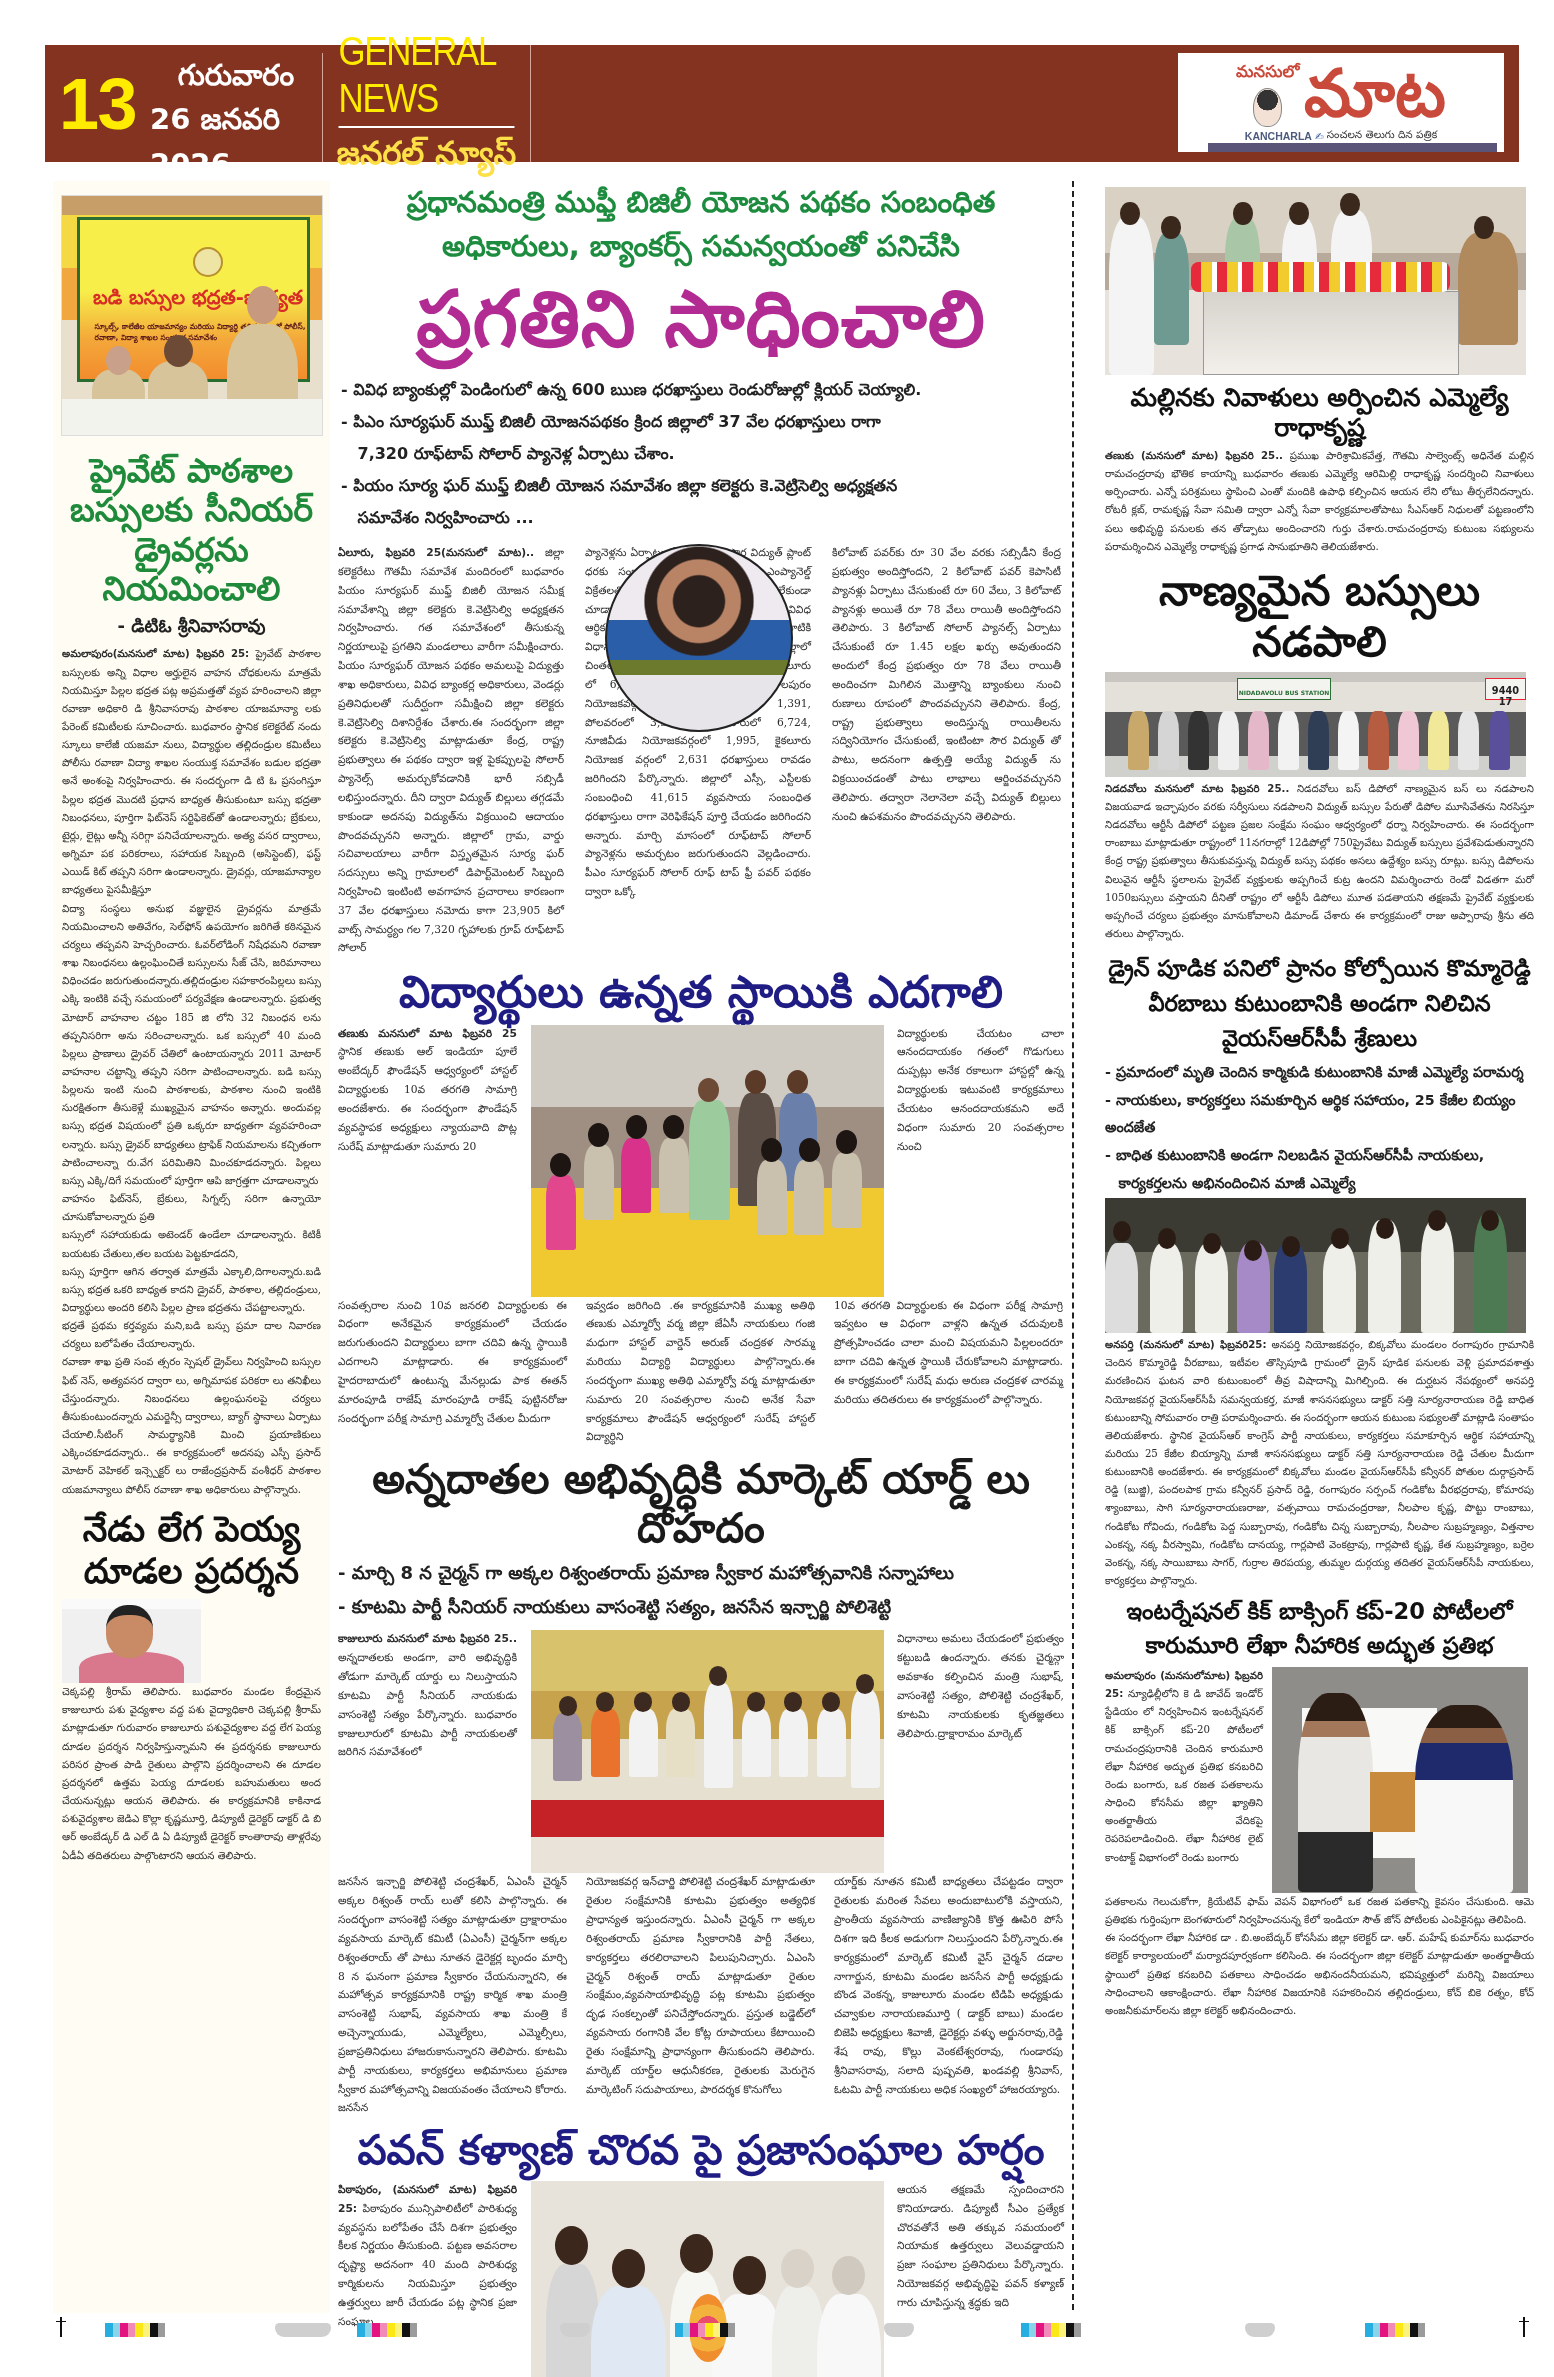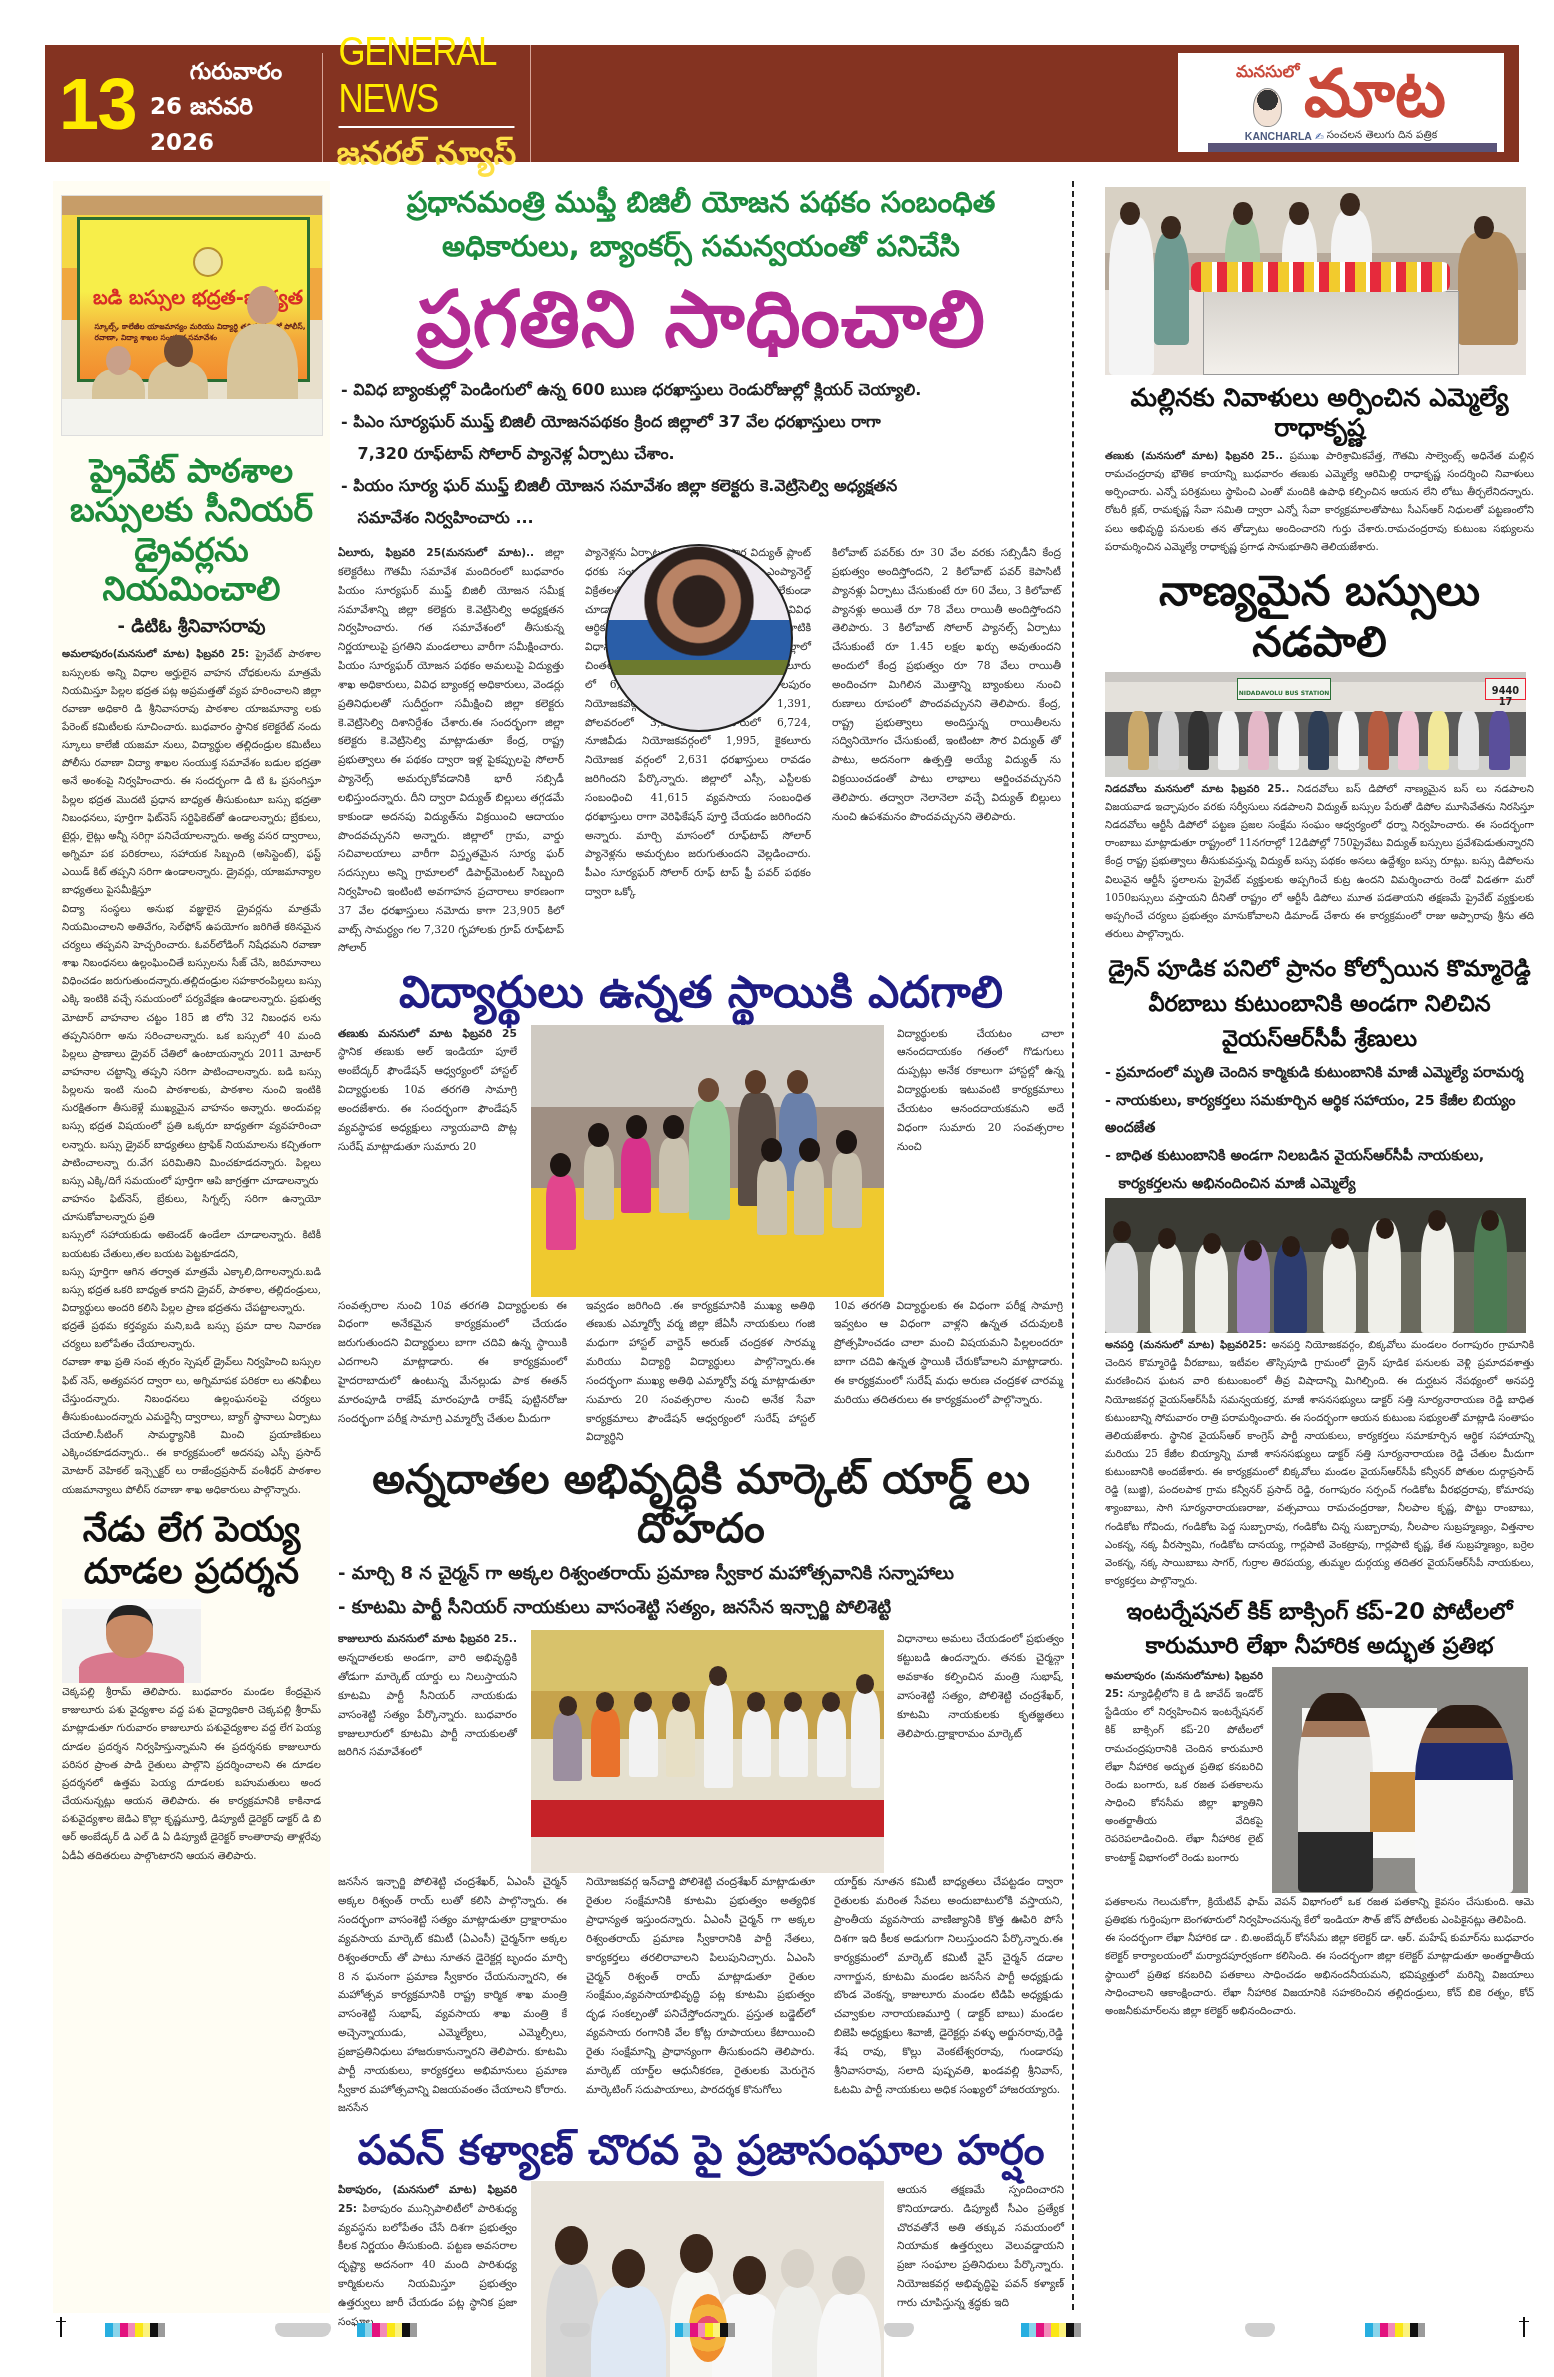--- a/index.html
+++ b/index.html
@@ -2,21 +2,21 @@
 <html style="font-size:12px"><head>
 <meta charset="utf-8">
 <style>
   * { box-sizing: border-box; margin: 0; padding: 0; }
   html, body { width: 1555px; height: 2377px; background: #ffffff; overflow: hidden; }
   body { position: relative; font-family: "DejaVu Sans", sans-serif; color: #222; }
 
   
   .masthead { position: absolute; left: 45px; top: 45px; width: 1474px; height: 117px; background: #843321; display: flex; align-items: stretch; }
   .mh-page { width: 105px; display: flex; align-items: center; justify-content: center; color: #ffeb00; font-family: "Liberation Sans", sans-serif; font-weight: bold; font-size: 72px; letter-spacing: -1.5px; }
-  .mh-date { width: 173px; display: flex; flex-direction: column; justify-content: center; align-items: center; color: #fff; font-weight: bold; font-size: 23px; line-height: 1.55; border-right: 0.8px solid #d7a599; margin: 7.5px 0 0 0; }
+  .mh-date { width: 173px; display: flex; flex-direction: column; justify-content: space-between; align-items: center; color: #fff; font-weight: bold; font-size: 29px; line-height: 1.55; border-right: 0.8px solid #d7a599; margin: 7.5px 0 0 0; }
   .mh-section { width: 208px; display: flex; flex-direction: column; justify-content: center; align-items: center; border-right: 0.8px solid #d7a599; }
   .mh-section .en { color: #ffeb00; font-family: "Liberation Sans", sans-serif; font-size: 41px; letter-spacing: -1.5px; transform: scaleX(0.85); padding-bottom: 4.5px; border-bottom: 2.3px solid #fff; }
   .mh-section .te { color: #fde047; font-weight: bold; font-size: 32px; margin-top: 6px; }
   .mh-gap { flex: 1; }
   .mh-logo { width: 326px; margin: 7.5px 15px 10.5px 0; background: #fff; position: relative; display: flex; flex-direction: column; align-items: center; justify-content: center; }
   .logo-top { display: flex; align-items: flex-end; gap: 4.5px; }
   .logo-small { color: #c9493a; font-size: 16.5px; font-weight: bold; margin-bottom: 38px; }
   .logo-face { width: 29px; height: 39px; border-radius: 50% 50% 45% 45%; background: radial-gradient(circle at 50% 30%, #333 0 35%, #f2e1d4 36% 100%); border: 0.8px solid #888; }
   .logo-big { color: #c9493a; font-size: 66px; font-weight: bold; line-height: 1; }
   .logo-bottom { display: flex; gap: 3px; align-items: center; font-size: 10.5px; margin-top: 1.5px; }
@@ -234,21 +234,21 @@
         <div class="kid" style="left:226px;top:135px;"></div>
           <div class="kh" style="left:230px;top:113px;"></div>
         <div class="kid" style="left:263px;top:135px;"></div>
           <div class="kh" style="left:268px;top:113px;"></div>
         <div class="kid" style="left:301px;top:128px;"></div>
           <div class="kh" style="left:305px;top:105px;"></div>
       </div>
       <p class="body-text">విద్యార్థులకు చేయటం చాలా ఆనందదాయకం గతంలో గొడుగులు దుప్పట్లు అనేక రకాలుగా హాస్టల్లో ఉన్న విద్యార్థులకు ఇటువంటి కార్యక్రమాలు చేయటం ఆనందదాయకమని అదే విధంగా సుమారు 20 సంవత్సరాల నుంచి</p>
     </div>
     <div class="three-col">
-      <p class="body-text">సంవత్సరాల నుంచి 10వ తరగతి విద్యార్థులకు ఈ విధంగా అనేకమైన కార్యక్రమంలో చేయడం జరుగుతుందని విద్యార్థులు బాగా చదివి ఉన్న స్థాయికి ఎదగాలని మాట్లాడారు. ఈ కార్యక్రమంలో హైదరాబాదులో ఉంటున్న మేనల్లుడు పాక ఈతన్ మారంపూడి రాజేష్ మారంపూడి రాకేష్ పుట్టినరోజు సందర్భంగా పరీక్ష సామాగ్రి ఎమ్మార్వో చేతుల మీదుగా</p>
+      <p class="body-text">సంవత్సరాల నుంచి 10వ జనరలి విద్యార్థులకు ఈ విధంగా అనేకమైన కార్యక్రమంలో చేయడం జరుగుతుందని విద్యార్థులు బాగా చదివి ఉన్న స్థాయికి ఎదగాలని మాట్లాడారు. ఈ కార్యక్రమంలో హైదరాబాదులో ఉంటున్న మేనల్లుడు పాక ఈతన్ మారంపూడి రాజేష్ మారంపూడి రాకేష్ పుట్టినరోజు సందర్భంగా పరీక్ష సామాగ్రి ఎమ్మార్వో చేతుల మీదుగా</p>
       <p class="body-text">ఇవ్వడం జరిగింది .ఈ కార్యక్రమానికి ముఖ్య అతిథి తణుకు ఎమ్మార్వో వర్మ జిల్లా జేఏసీ నాయకులు గంజి మధుగా హాస్టల్ వార్డెన్ అరుణ్ చంద్రకళ సారమ్మ మరియు విద్యార్థి విద్యార్థులు పాల్గొన్నారు.ఈ సందర్భంగా ముఖ్య అతిథి ఎమ్మార్వో వర్మ మాట్లాడుతూ సుమారు 20 సంవత్సరాల నుంచి అనేక సేవా కార్యక్రమాలు ఫౌండేషన్ ఆధ్వర్యంలో సురేష్ హాస్టల్ విద్యార్థిని</p>
       <p class="body-text">10వ తరగతి విద్యార్థులకు ఈ విధంగా పరీక్ష సామాగ్రి ఇవ్వటం ఆ విధంగా వాళ్లని ఉన్నత చదువులకి ప్రోత్సహించడం చాలా మంచి విషయమని పిల్లలందరూ బాగా చదివి ఉన్నత స్థాయికి చేరుకోవాలని మాట్లాడారు. ఈ కార్యక్రమంలో సురేష్ మధు అరుణ చంద్రకళ చారమ్మ మరియు తదితరులు ఈ కార్యక్రమంలో పాల్గొన్నారు.</p>
     </div>
   </article>
 
   <article>
     <h2 class="headline m-head3">అన్నదాతల అభివృద్ధికి మార్కెట్ యార్డ్ లు దోహదం</h2>
     <ul class="bullets" style="margin-top:3px;">
       <li style="font-size:18px;">- మార్చి 8 న చైర్మన్ గా అక్కల రిశ్వంతరాయ్ ప్రమాణ స్వీకార మహోత్సవానికి సన్నాహాలు</li>
       <li style="font-size:18px;">- కూటమి పార్టీ సీనియర్ నాయకులు వాసంశెట్టి సత్యం, జనసేన ఇన్చార్జి పోలిశెట్టి</li>

